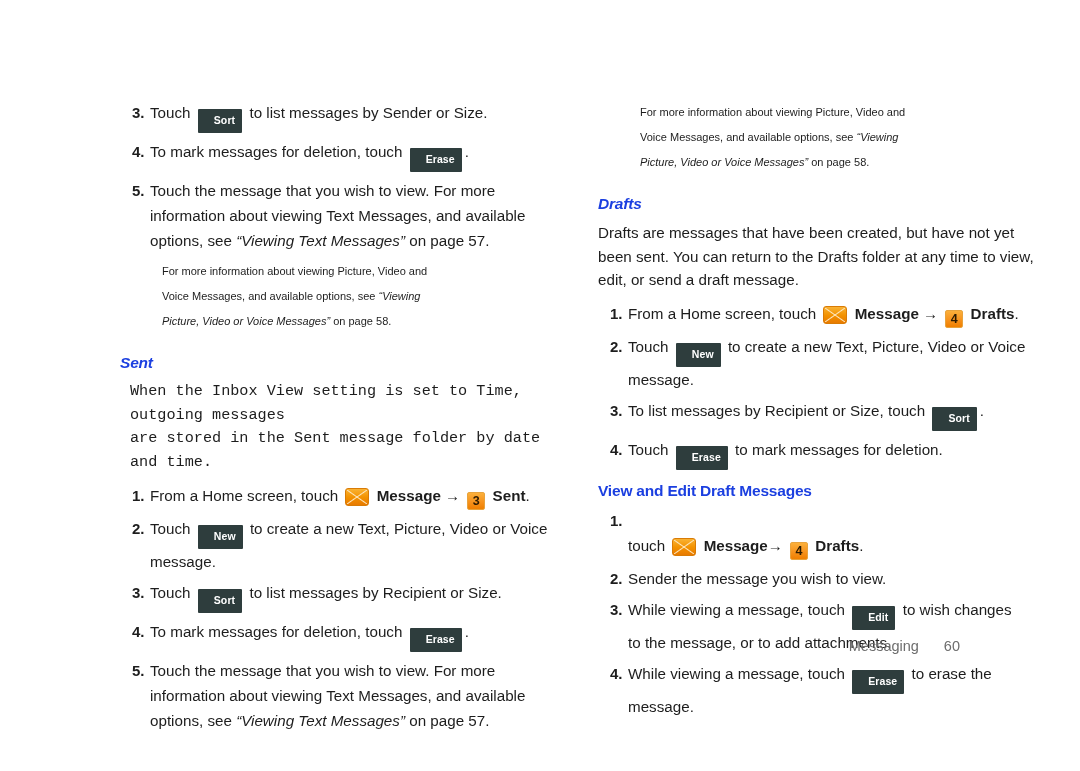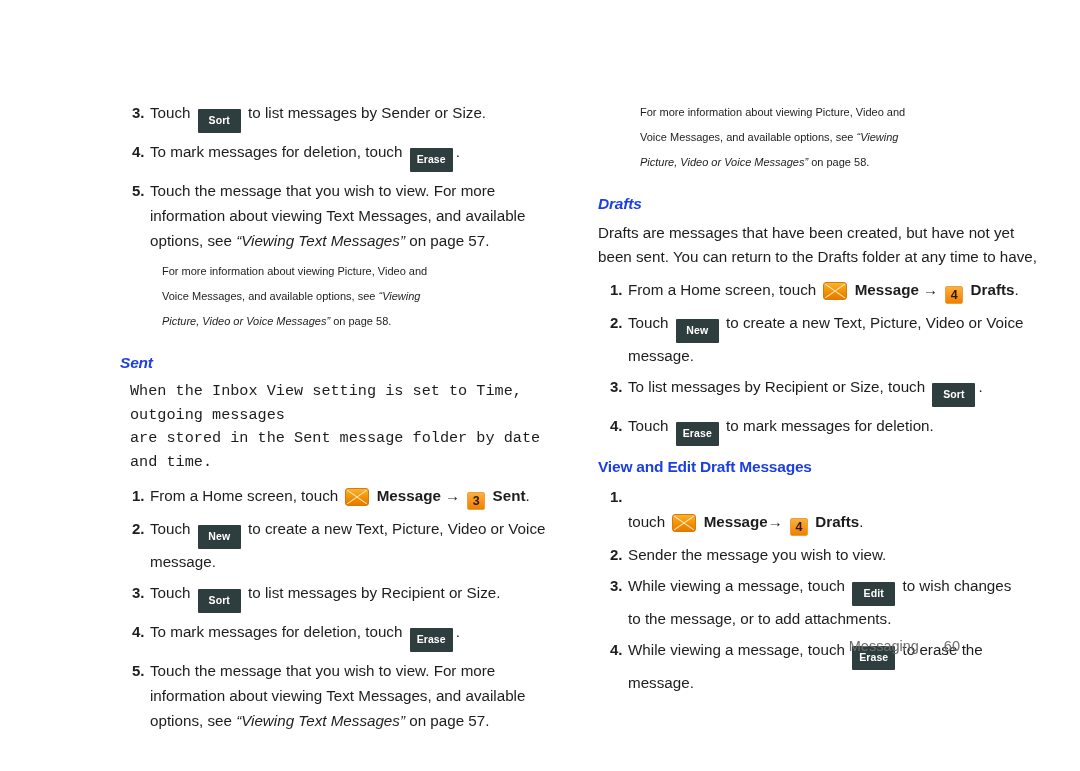--- a/index.html
+++ b/index.html
@@ -99,21 +99,21 @@
   
   .key {
     display: inline-block;
     vertical-align: -6px;
     background: #2e3d3d;
     color: #ffffff;
     font-size: 10.5px;
     font-weight: bold;
     text-align: center;
     min-width: 43px;
-    padding: 6px 7px 7px 7px;
+    padding: 6px 7px 7px 16px;
     line-height: 11px;
     margin: 0 3px;
     border-radius: 1px;
     letter-spacing: 0.1px;
   }
 
   
   .env {
     display: inline-block;
     vertical-align: -5px;
@@ -283,21 +283,22 @@
         <span class="ital">Picture, Video or Voice Messages”</span>
         <span>on page 58.</span>
       </div>
 
       <div style="height:14px"></div>
 
       <h2 class="h-section h-italic">Drafts</h2>
 
       <p class="para">
         <span>Drafts are messages that have been created, but have not yet</span><br>
-        <span>been sent. You can return to the Drafts folder at any time to have,</span><br>
+        <span>been sent. You can return to the Drafts folder at any time to view,</span><br>
+        <span>edit, or send a draft message.</span>
       </p>
 
       <ol class="steps">
 
         <li>
           <span class="num">1.</span>
           <span class="step-body"><span>From a Home screen, touch</span>
             <span class="env"></span>
             <span class="bold">Message</span>
             <span class="arrow">→</span>

